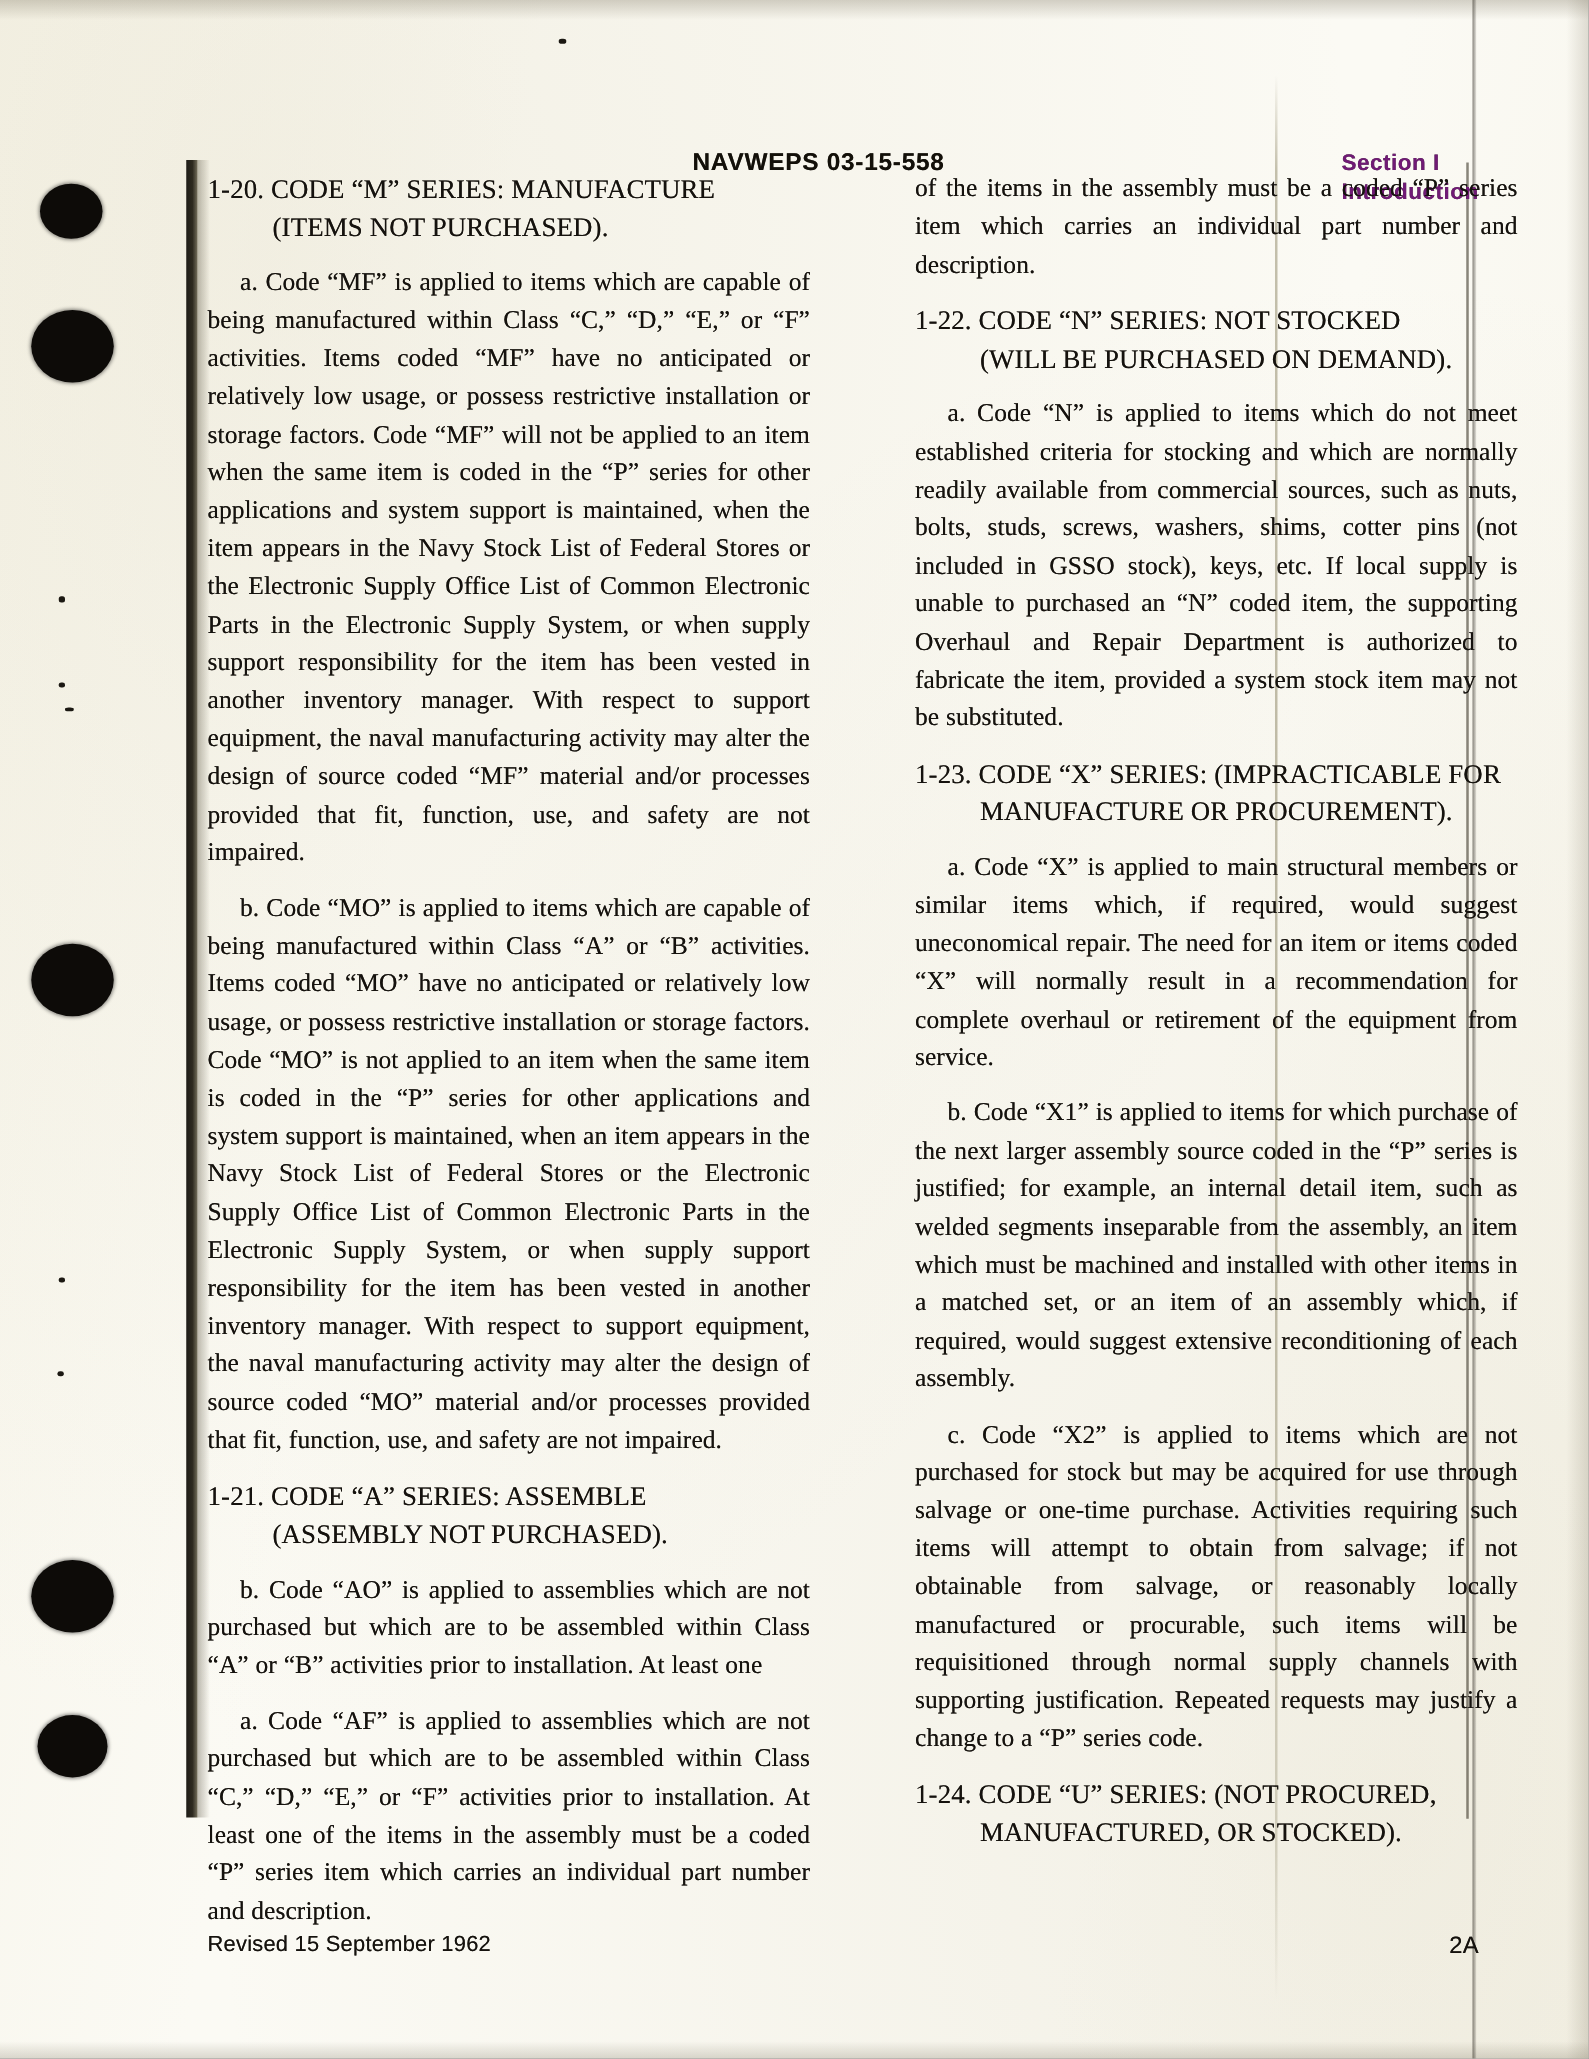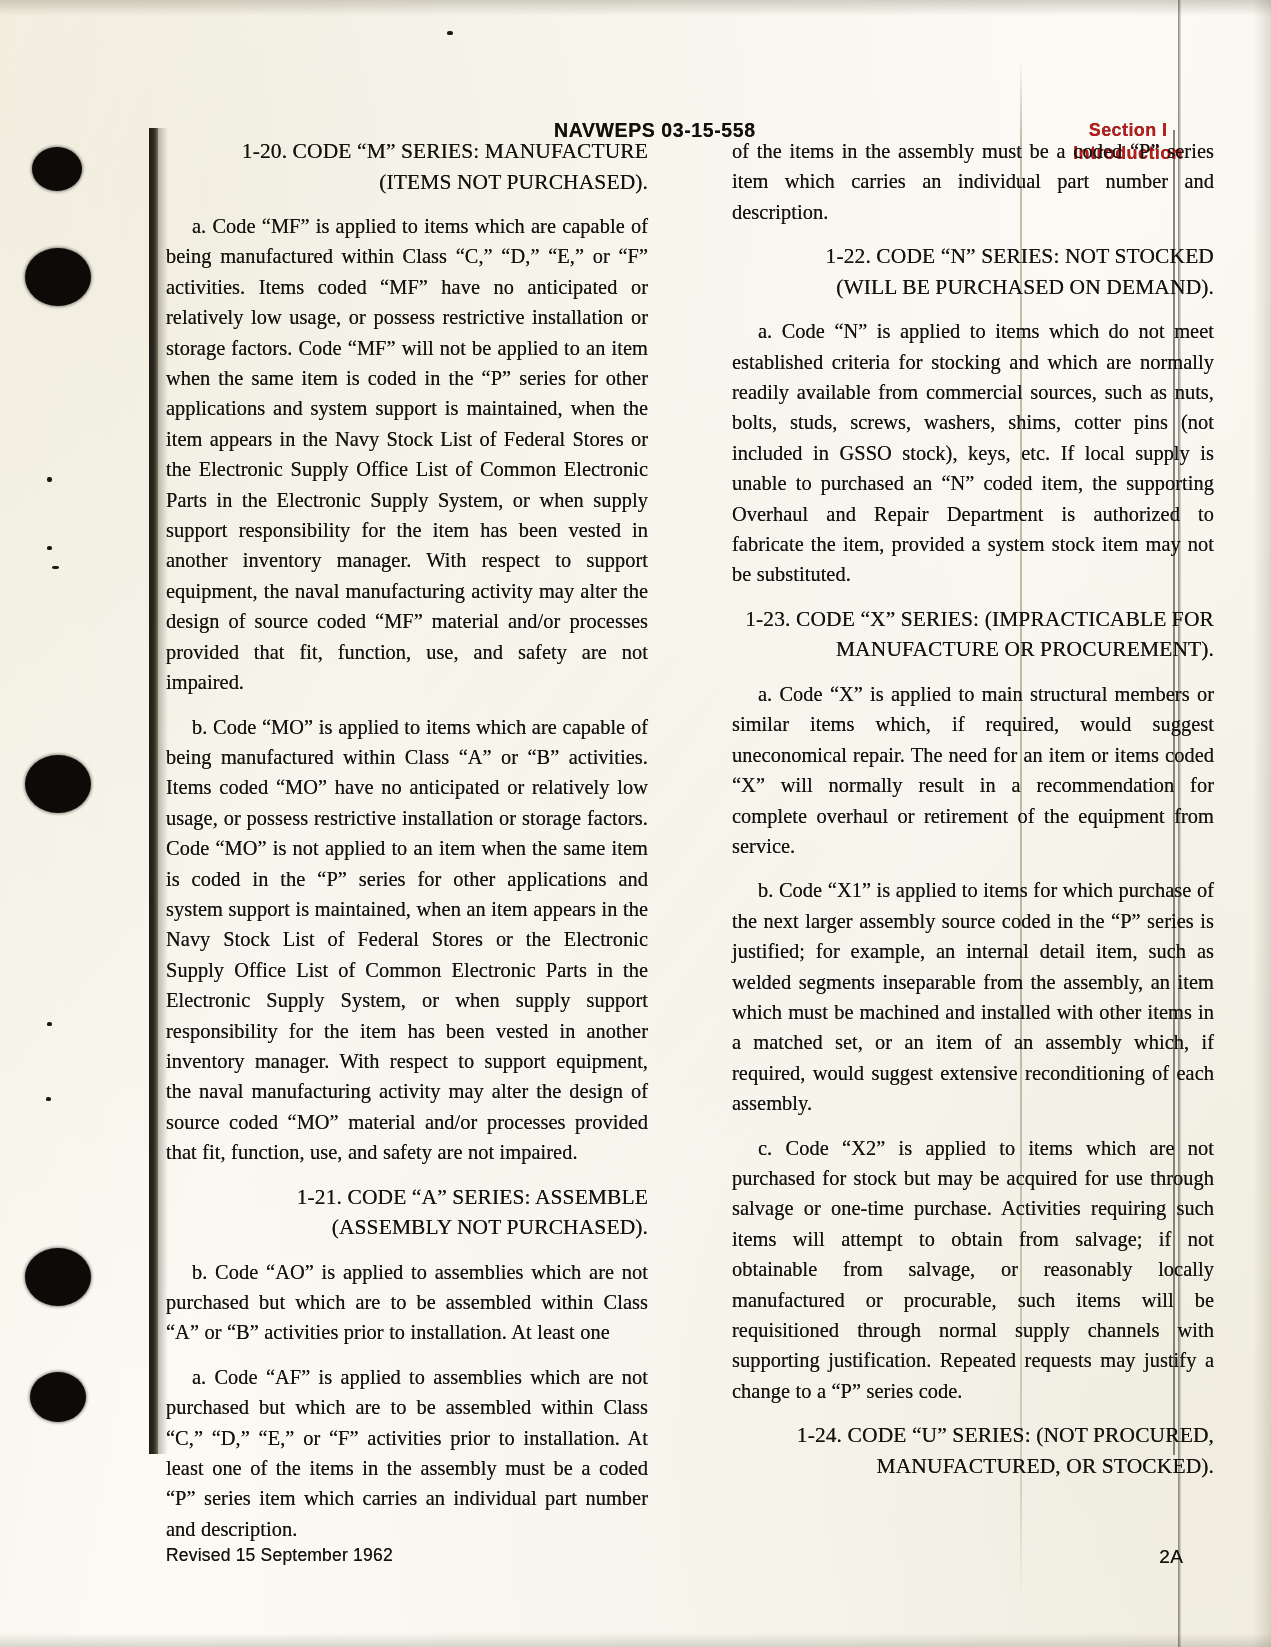--- a/index.html
+++ b/index.html
@@ -125,27 +125,27 @@
     font-family: "Liberation Sans", "DejaVu Sans", sans-serif;
     font-weight: bold;
     font-size: 19.5px;
     letter-spacing: 0.6px;
     color: #131009;
   }
   .runhead-sec {
     position: absolute;
     right: 8px;
     top: 0;
-    text-align: center;
+    text-align: left;
     font-family: "Liberation Sans", "DejaVu Sans", sans-serif;
     font-weight: bold;
     font-size: 18px;
     line-height: 23px;
     letter-spacing: 0.4px;
-    color: #b91c1c;
+    color: #701a75;
   }
 
   
   .cols {
     position: absolute;
     top: 136px;
     left: 166px;
     width: 1012px;
     height: 1330px;
   }
@@ -158,21 +158,20 @@
   .col-right { left: 530px; margin-left: 36px; }
 
   .heading {
     font-size: 21.5px;
     line-height: 30.5px;
     letter-spacing: 0.1px;
     margin: 0 0 14px 0;
     text-indent: 0;
     white-space: pre-line;
     font-weight: 400;
-    text-align: right;
   }
   .heading .cont {
     display: block;
     padding-left: 52px;
   }
 
   p.body {
     font-size: 20.4px;
     line-height: 30.4px;
     text-align: justify;

